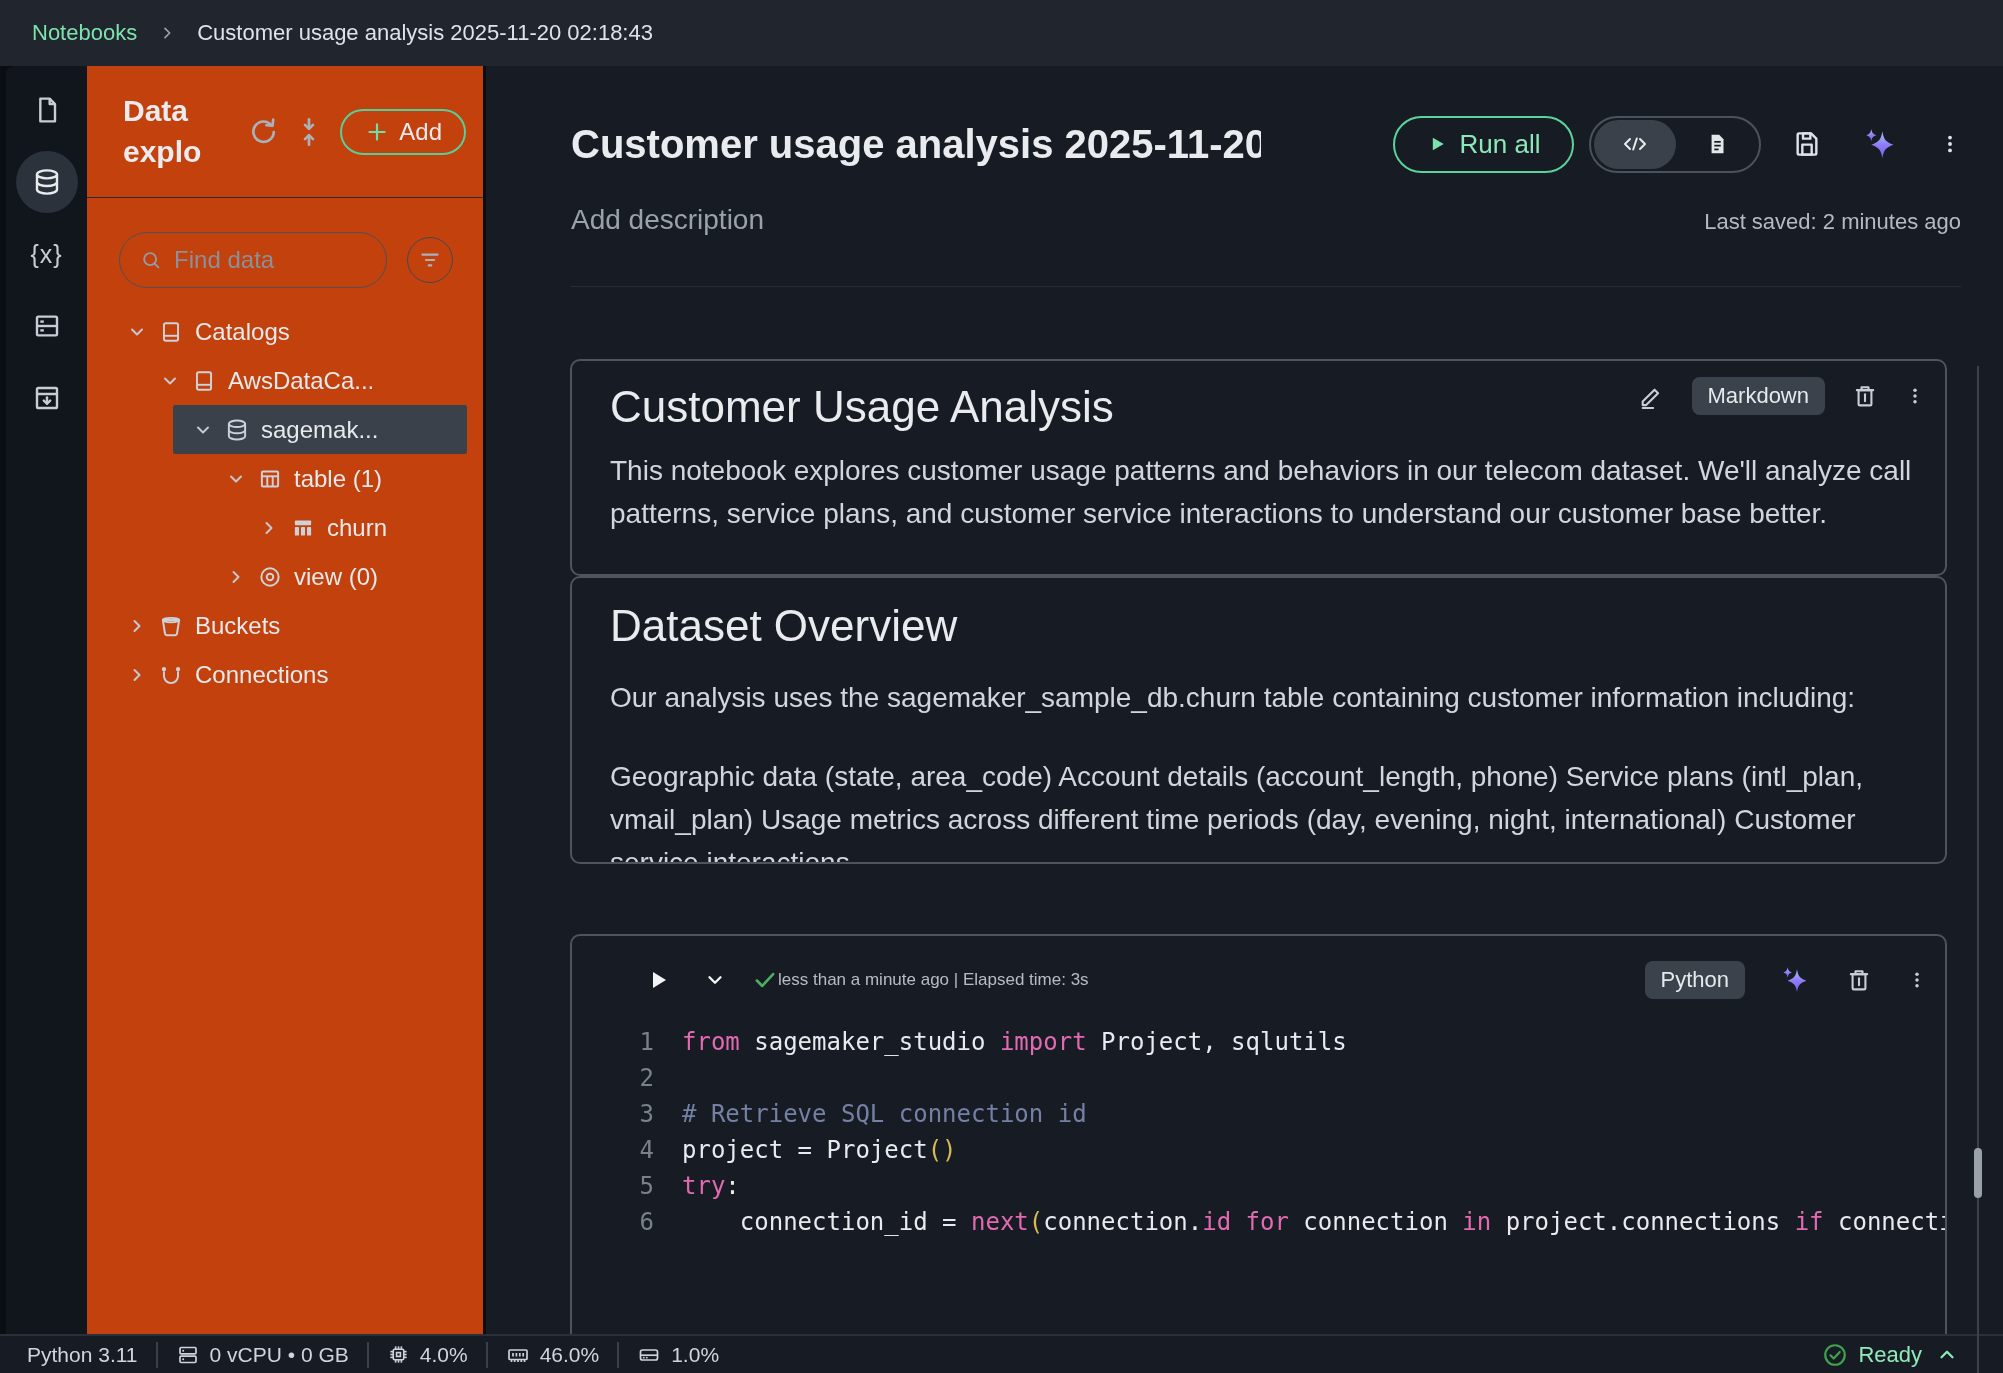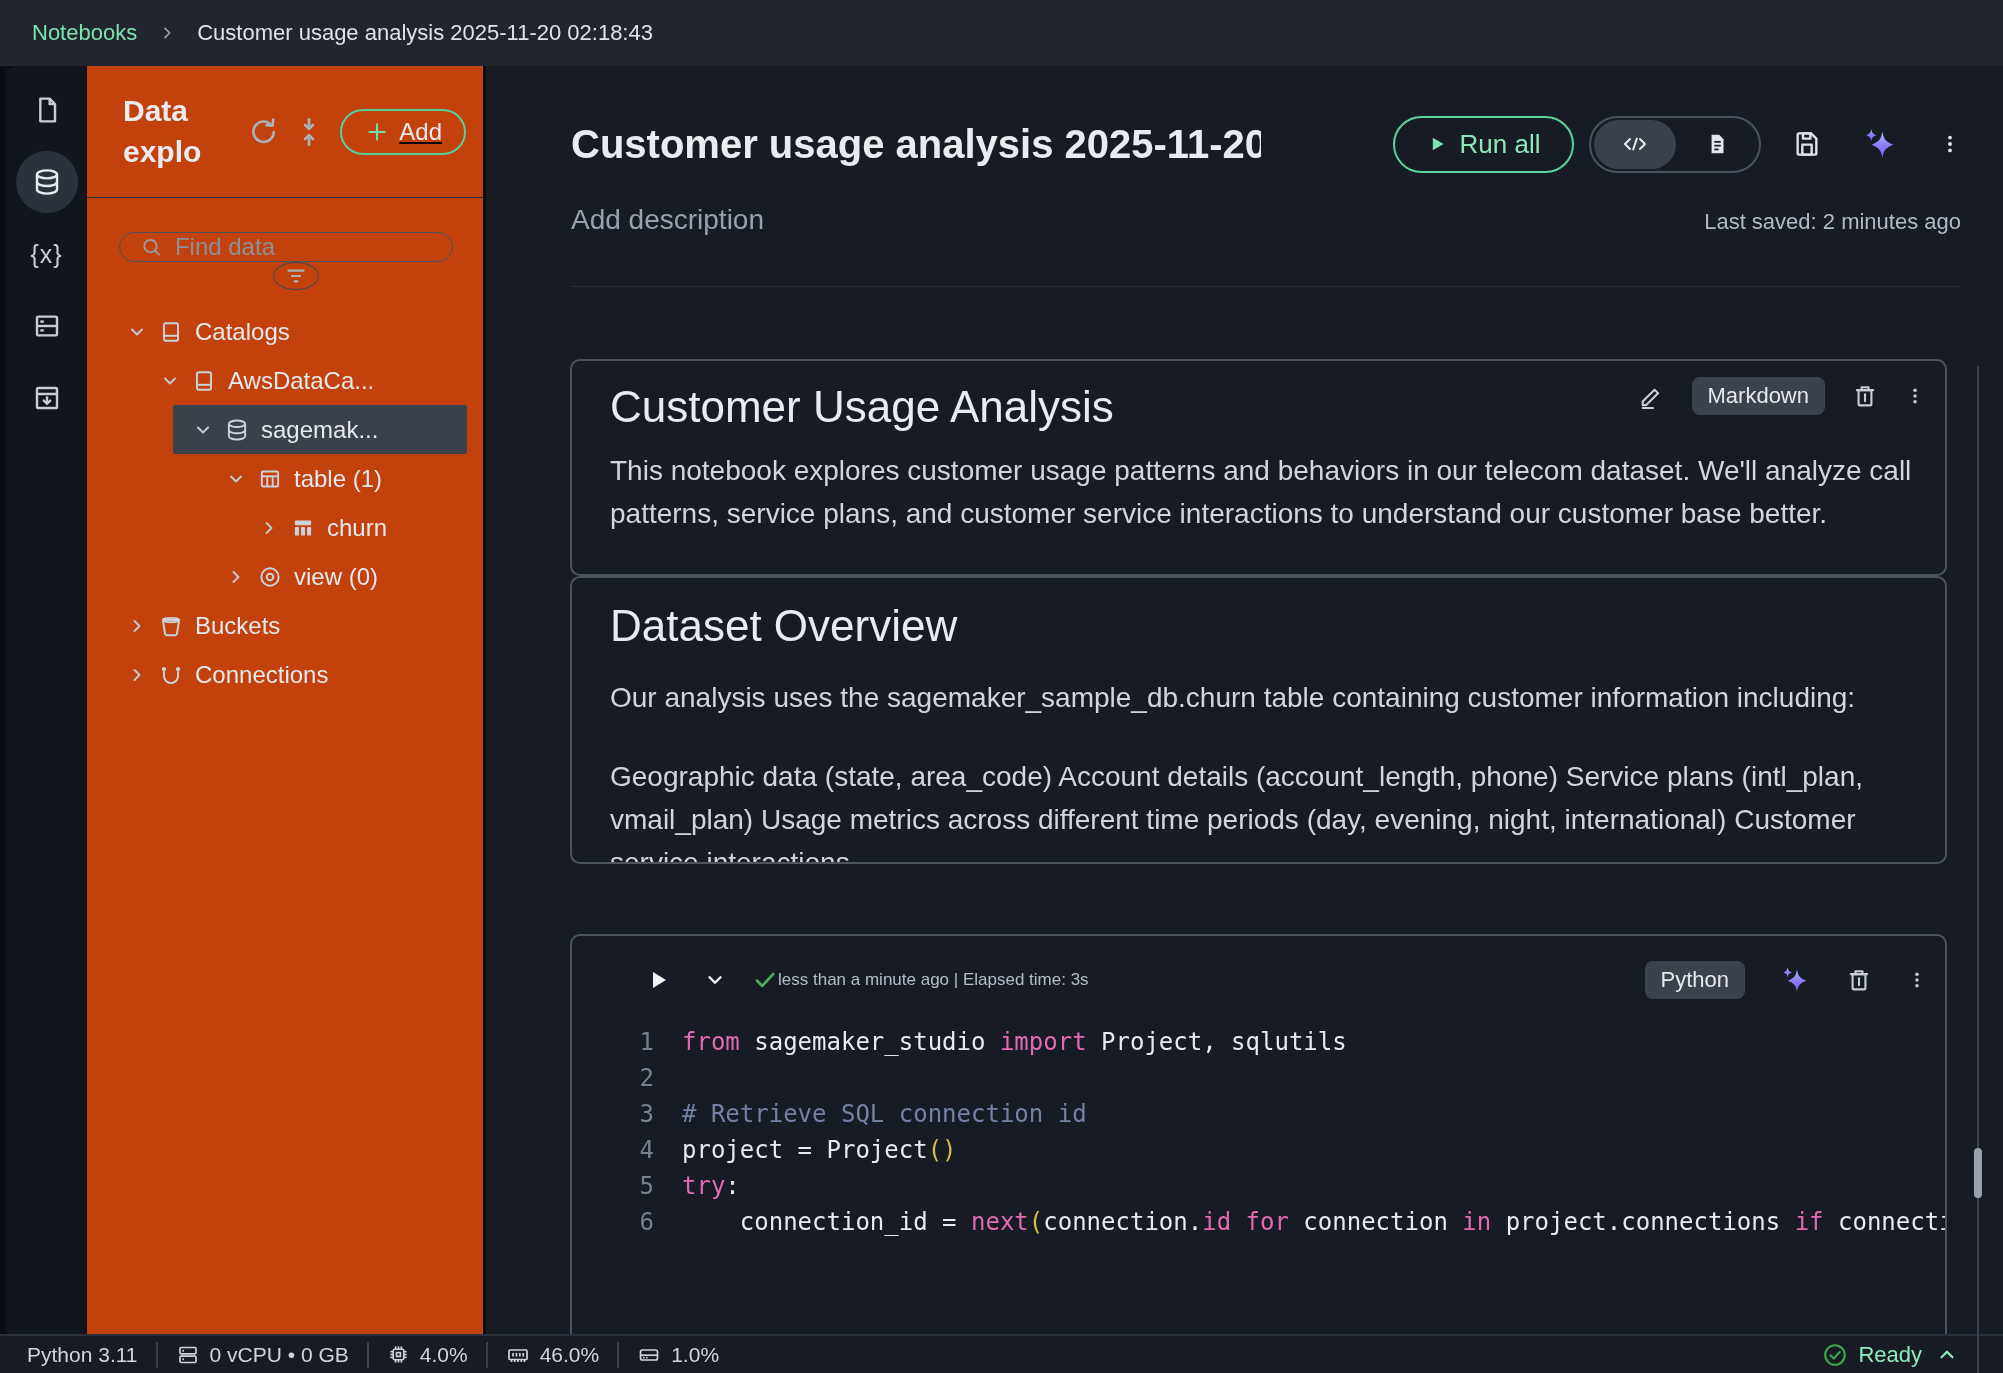--- a/index.html
+++ b/index.html
@@ -24,24 +24,24 @@
   .var-glyph { font-size:25px; color:#c8cdd4; letter-spacing:1px; }
 
   .explorer { width:396px; flex:0 0 auto; background:#c2410c; display:flex; flex-direction:column; }
   .panel-divider { width:3px; flex:0 0 auto; background:#0a0e13; }
 
   .exp-header { height:132px; display:flex; align-items:center; padding:0 17px 0 36px; border-bottom:1px solid #272d36; }
   .exp-title { width:118px; font-size:30px; line-height:41px; font-weight:600; color:#e9ebee; height:84px; overflow:hidden; }
   .icon-btn { background:none; border:none; color:#aab1ba; display:flex; align-items:center; justify-content:center; cursor:pointer; padding:0; }
   .exp-refresh { width:38px; height:38px; margin-left:12px; }
   .exp-collapse { width:38px; height:38px; margin-left:10px; }
-  .add-btn { margin-left:14px; width:134px; height:46px; border:2px solid #57cf9b; border-radius:23px; background:none; display:flex; align-items:center; justify-content:center; gap:9px; cursor:pointer;text-decoration:underline; }
+  .add-btn { margin-left:14px; width:134px; height:46px; border:2px solid #57cf9b; border-radius:23px; background:none; display:flex; align-items:center; justify-content:center; gap:9px; cursor:pointer; }
   .add-btn .add-label { color:#e9ebee; font-size:24px; }
 
-  .search-row { display:flex; align-items:center; margin:34px 30px 0 32px; height:56px;flex-direction:column; }
+  .search-row { display:flex; align-items:center; margin:34px 30px 0 32px; height:56px; }
   .search-box { flex:1; height:56px; border:1.5px solid #4a525c; border-radius:28px; display:flex; align-items:center; padding:0 18px 0 20px; }
   .search-box input { background:transparent; border:none; outline:none; color:#e9ebee; font-size:24px; width:100%; margin-left:12px; font-family:inherit; }
   .search-box input::placeholder { color:#8a919b; }
   .filter-btn { width:46px; height:46px; margin-left:20px; border:1.5px solid #434a54; border-radius:50%; }
 
   .tree { margin-top:19px; overflow:hidden; }
   .tree-row { height:49px; display:flex; align-items:center; color:#e7eaed; font-size:24px; cursor:pointer; }
   .tree-row .chev { flex:0 0 auto; color:#c3c9d0; margin-right:11px; }
   .tree-row .ticon { flex:0 0 auto; color:#cdd2d9; margin-right:11px; }
   .tlabel { white-space:nowrap; }

